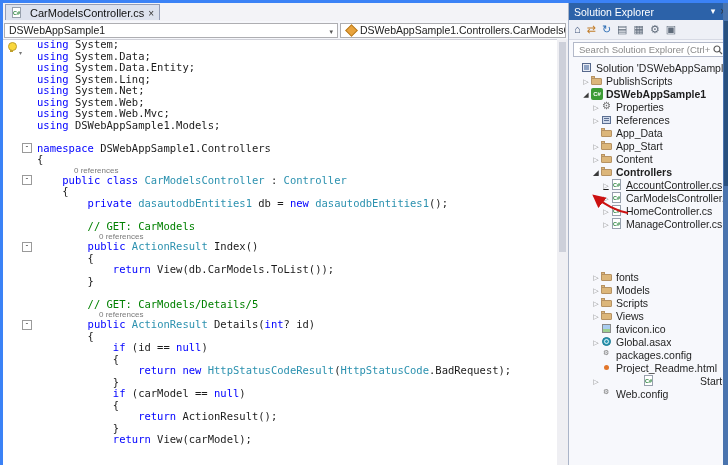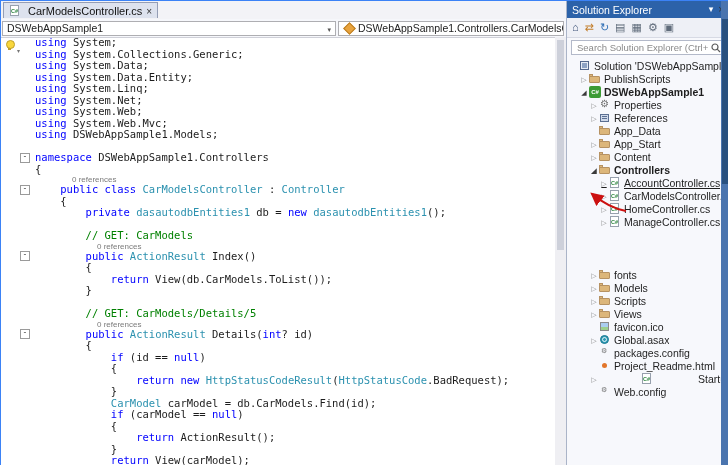--- a/index.html
+++ b/index.html
@@ -1,17 +1,17 @@
 <!DOCTYPE html>
 <html><head>
 <meta charset="utf-8">
 <style>
   html,body{margin:0;padding:0;}
   body{width:728px;height:465px;overflow:hidden;background:#fff;font-family:"Liberation Sans",sans-serif;position:relative;}
-  .screen{position:absolute;inset:0;border:1px solid #3b82f6;box-sizing:border-box;background:#0f172a;padding-left:13px;}
+  .screen{position:absolute;inset:0;border:3px solid #3b82f6;box-sizing:border-box;background:#0f172a;padding-left:13px;}
 
   
   .editor-pane{position:absolute;left:0;top:0;width:565px;height:465px;background:#fff;}
   .tabstrip{position:absolute;top:0;left:0;right:0;height:18px;background:#f3f3f7;}
   .tab{position:absolute;left:2px;top:1px;height:16px;display:flex;align-items:center;gap:4px;
        background:#dde2ee;border:1px solid #949db5;border-bottom:none;padding:0 5px;font-size:11px;color:#111;box-sizing:border-box;}
   .x::after{content:"×";font-size:10px;color:#333;line-height:1;}
   .navbar{position:absolute;top:18px;left:0;right:0;height:18px;background:#f6f7fb;border-bottom:1px solid #cfd0d8;display:flex;align-items:center;}
   .combo{display:flex;align-items:center;background:#fff;border:1px solid #aeaeb2;height:15px;font-size:10.5px;color:#222;padding:0 4px;box-sizing:border-box;overflow:hidden;white-space:nowrap;}
   .combo-left{width:334px;margin-left:1px;}
@@ -106,21 +106,20 @@
       <div class="combo combo-right">
         <span class="ic ic-class"></span>
         <span>DSWebAppSample1.Controllers.CarModelsController</span>
 
       </div>
     </div>
 
     <div class="code">
       <div>
           <div class="cl"><span class="gut"></span><span class="toks"><span class="tk-k">using</span><span class="tk-pl"> System;</span></span></div>
-          <div class="cl"><span class="gut"></span><span class="toks"><span class="tk-k">using</span><span class="tk-pl"> System.Collections.Generic;</span></span></div>
           <div class="cl"><span class="gut"></span><span class="toks"><span class="tk-k">using</span><span class="tk-pl"> System.Data;</span></span></div>
           <div class="cl"><span class="gut"></span><span class="toks"><span class="tk-k">using</span><span class="tk-pl"> System.Data.Entity;</span></span></div>
           <div class="cl"><span class="gut"></span><span class="toks"><span class="tk-k">using</span><span class="tk-pl"> System.Linq;</span></span></div>
           <div class="cl"><span class="gut"></span><span class="toks"><span class="tk-k">using</span><span class="tk-pl"> System.Net;</span></span></div>
           <div class="cl"><span class="gut"></span><span class="toks"><span class="tk-k">using</span><span class="tk-pl"> System.Web;</span></span></div>
           <div class="cl"><span class="gut"></span><span class="toks"><span class="tk-k">using</span><span class="tk-pl"> System.Web.Mvc;</span></span></div>
           <div class="cl"><span class="gut"></span><span class="toks"><span class="tk-k">using</span><span class="tk-pl"> DSWebAppSample1.Models;</span></span></div>
           <div class="cl"><span class="gut"></span><span class="toks"></span></div>
           <div class="cl"><span class="gut"><span class="fbox">-</span></span><span class="toks"><span class="tk-k">namespace</span><span class="tk-pl"> DSWebAppSample1.Controllers</span></span></div>
           <div class="cl"><span class="gut"></span><span class="toks"><span class="tk-pl">{</span></span></div>
@@ -137,21 +136,20 @@
           <div class="cl"><span class="gut"></span><span class="toks"><span class="tk-pl">        }</span></span></div>
           <div class="cl"><span class="gut"></span><span class="toks"></span></div>
           <div class="cl"><span class="gut"></span><span class="toks"><span class="tk-pl">        </span><span class="tk-cm">// GET: CarModels/Details/5</span></span></div>
           <div class="cl cl-ref"><span class="gut"></span><span class="toks" style="padding-left: 50px;"><span class="tk-ref">0 references</span></span></div>
           <div class="cl"><span class="gut"><span class="fbox">-</span></span><span class="toks"><span class="tk-pl">        </span><span class="tk-k">public</span><span class="tk-pl"> </span><span class="tk-ty">ActionResult</span><span class="tk-pl"> Details(</span><span class="tk-k">int</span><span class="tk-pl">? id)</span></span></div>
           <div class="cl"><span class="gut"></span><span class="toks"><span class="tk-pl">        {</span></span></div>
           <div class="cl"><span class="gut"></span><span class="toks"><span class="tk-pl">            </span><span class="tk-k">if</span><span class="tk-pl"> (id == </span><span class="tk-k">null</span><span class="tk-pl">)</span></span></div>
           <div class="cl"><span class="gut"></span><span class="toks"><span class="tk-pl">            {</span></span></div>
           <div class="cl"><span class="gut"></span><span class="toks"><span class="tk-pl">                </span><span class="tk-k">return</span><span class="tk-pl"> </span><span class="tk-k">new</span><span class="tk-pl"> </span><span class="tk-ty">HttpStatusCodeResult</span><span class="tk-pl">(</span><span class="tk-ty">HttpStatusCode</span><span class="tk-pl">.BadRequest);</span></span></div>
           <div class="cl"><span class="gut"></span><span class="toks"><span class="tk-pl">            }</span></span></div>
-          <div class="cl"><span class="gut"></span><span class="toks"><span class="tk-pl">            </span><span class="tk-ty">CarModel</span><span class="tk-pl"> carModel = db.CarModels.Find(id);</span></span></div>
           <div class="cl"><span class="gut"></span><span class="toks"><span class="tk-pl">            </span><span class="tk-k">if</span><span class="tk-pl"> (carModel == </span><span class="tk-k">null</span><span class="tk-pl">)</span></span></div>
           <div class="cl"><span class="gut"></span><span class="toks"><span class="tk-pl">            {</span></span></div>
           <div class="cl"><span class="gut"></span><span class="toks"><span class="tk-pl">                </span><span class="tk-k">return</span><span class="tk-pl"> ActionResult();</span></span></div>
           <div class="cl"><span class="gut"></span><span class="toks"><span class="tk-pl">            }</span></span></div>
           <div class="cl"><span class="gut"></span><span class="toks"><span class="tk-pl">            </span><span class="tk-k">return</span><span class="tk-pl"> View(carModel);</span></span></div>
         </div>
     </div>
 
     <span class="bulb"></span>
     <span class="bulb-chev"></span>

